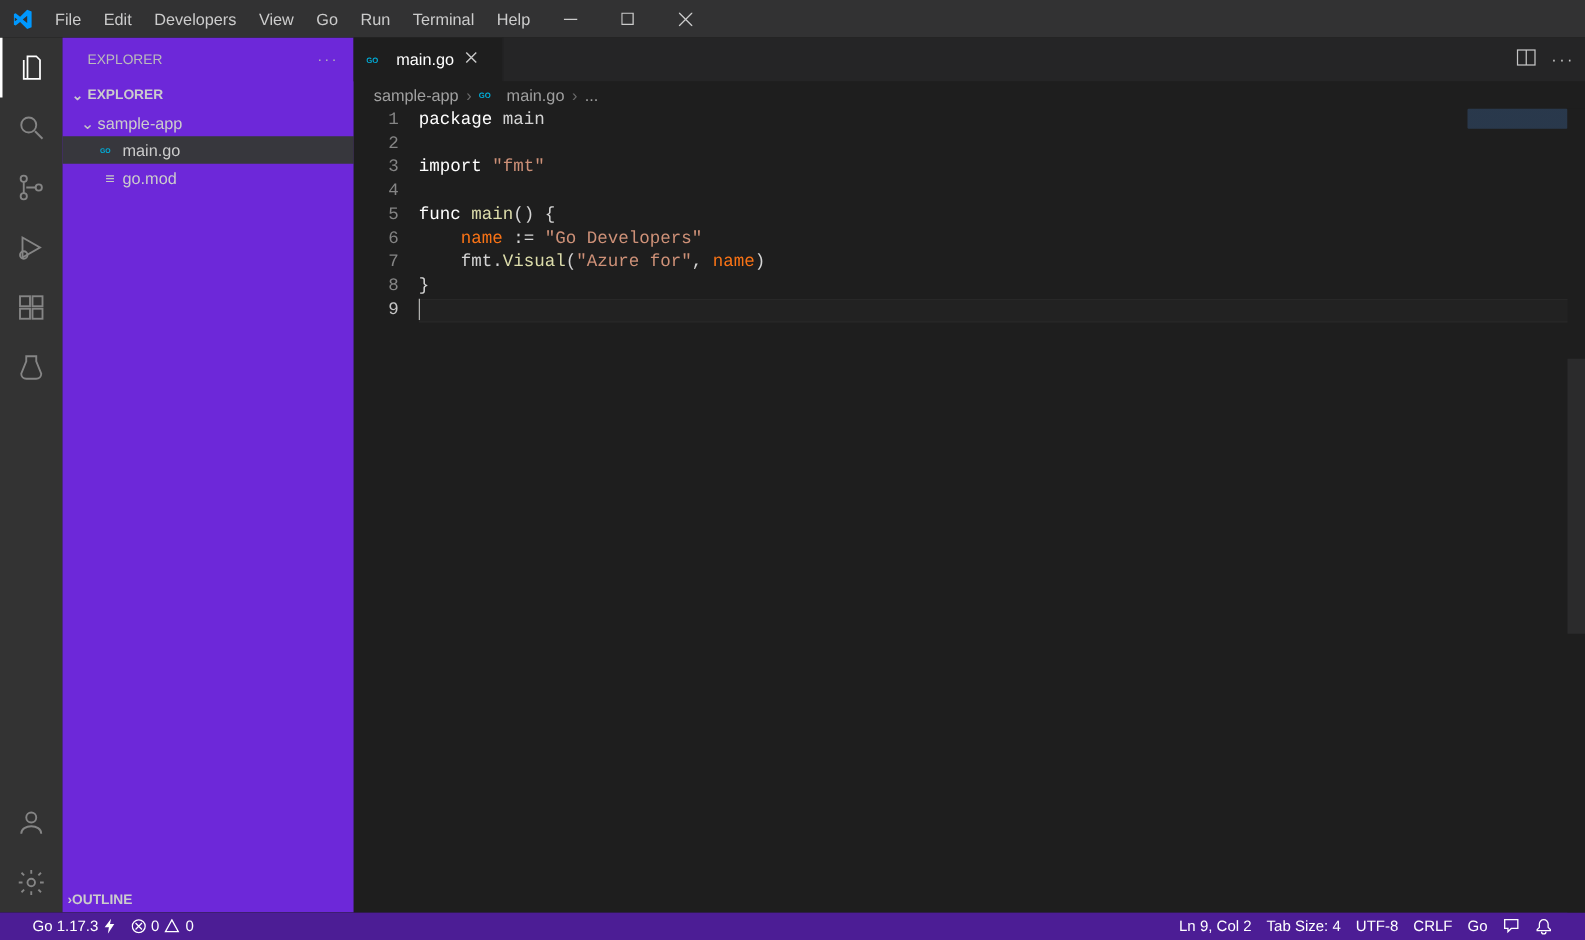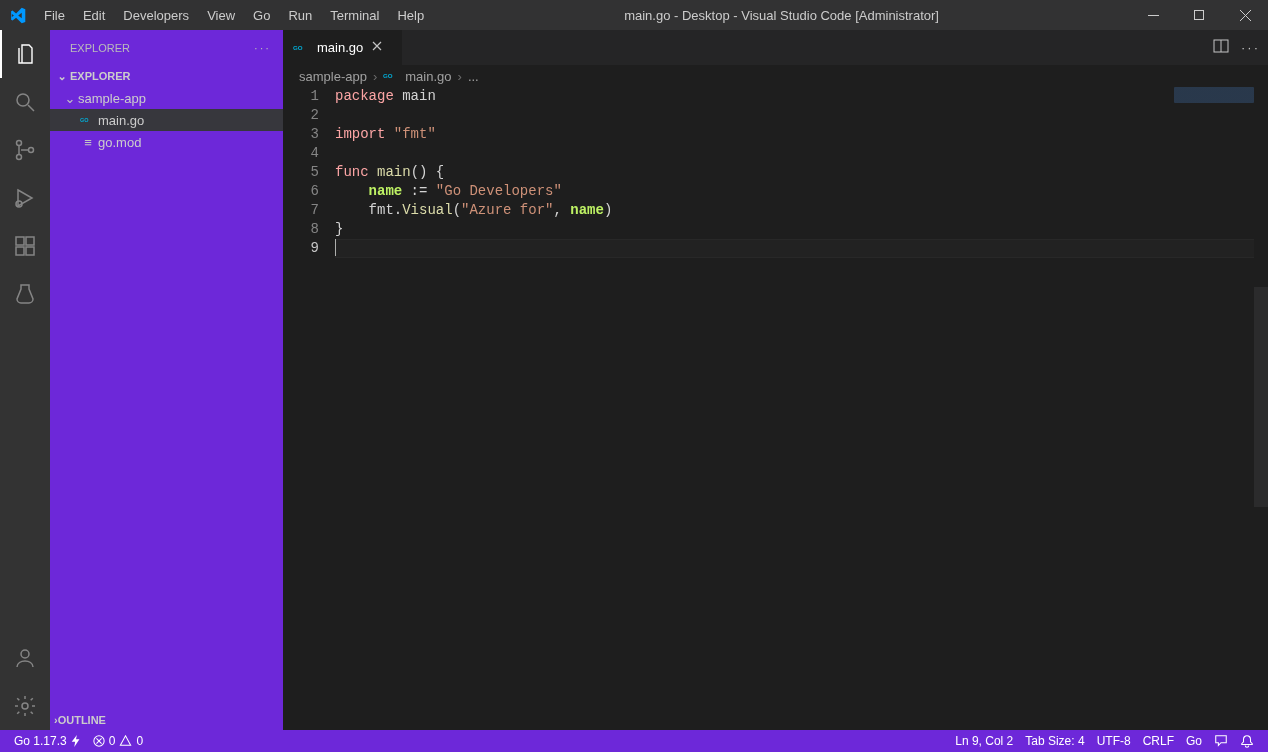--- a/index.html
+++ b/index.html
@@ -95,35 +95,35 @@
   padding-left: 16px; gap: 4px; color: #a0a0a0; font-size: 13px;
 }
 .breadcrumbs .sep { color: #6b6b6b; padding: 0 2px; }
 .editor-body { flex: 1; display: flex; position: relative; font-family: Consolas, "Courier New", monospace; font-size: 14px; }
 .gutter { width: 52px; text-align: right; color: #858585; padding-right: 16px; padding-top: 0; }
 .gutter .ln { height: 19px; line-height: 19px; }
 .gutter .ln.current { color: #c6c6c6; }
 .code { flex: 1; color: #d4d4d4; }
 .code-line { height: 19px; line-height: 19px; white-space: pre; }
 .code-line.current { background: rgba(255,255,255,0.02); box-shadow: inset 0 0 0 1px #282828; }
-.tok-kw { color: #fca5a5; }
+.tok-kw { color: #ffffff; }
 .tok-pkg { color: #d4d4d4; }
 .tok-str { color: #ce9178; }
 .tok-fn { color: #dcdcaa; }
-.tok-var { color: #bef264; font-weight: bold; }
+.tok-var { color: #f97316; }
 .tok-punct { color: #d4d4d4; }
 .cursor { display: inline-block; width: 1px; height: 17px; background: #aeafad; vertical-align: text-bottom; }
 .minimap { position: absolute; top: 57px; right: 14px; width: 80px; height: 16px; background: linear-gradient(#3a6090, #3a6090); opacity: 0.4; border-radius: 1px; }
 .scroll-edge { position: absolute; right: 0; top: 57px; bottom: 0; width: 14px; background: #1e1e1e; }
 .scroll-thumb { position: absolute; right: 0; top: 200px; width: 14px; height: 220px; background: #3e3e42; opacity: 0.4; }
 
 .statusbar {
-  height: 22px; background: #6d28d9; color: #ffffff;
+  height: 22px; background: #4c1d95; color: #ffffff;
   display: flex; align-items: center; font-size: 12px;
-  padding: 0 8px;
+  padding: 0 20px;
 }
 .statusbar .sb-item { padding: 0 6px; display: flex; align-items: center; gap: 4px; height: 22px; }
 .statusbar .spacer { flex: 1; }
 .ficon-go { display: inline-flex; align-items: center; }
 </style>
 </head>
 <body>
 
 <div class="titlebar">
   <div class="logo">
@@ -134,21 +134,20 @@
   <div class="menu" id="menubar">
       <div class="menu-item">File</div>
       <div class="menu-item">Edit</div>
       <div class="menu-item">Developers</div>
       <div class="menu-item">View</div>
       <div class="menu-item">Go</div>
       <div class="menu-item">Run</div>
       <div class="menu-item">Terminal</div>
       <div class="menu-item">Help</div>
     </div>
-  <div class="title">main.go - Desktop - Visual Studio Code [Administrator]</div>
   <div class="win-controls">
     <div class="win-btn">
         <svg width="11" height="11">
           <rect x="0" y="5" width="11" height="1" fill="#cccccc"></rect>
         </svg>
       </div>
     <div class="win-btn">
         <svg width="11" height="11">
           <rect x="0.5" y="0.5" width="9" height="9" fill="none" stroke="#cccccc"></rect>
         </svg>

